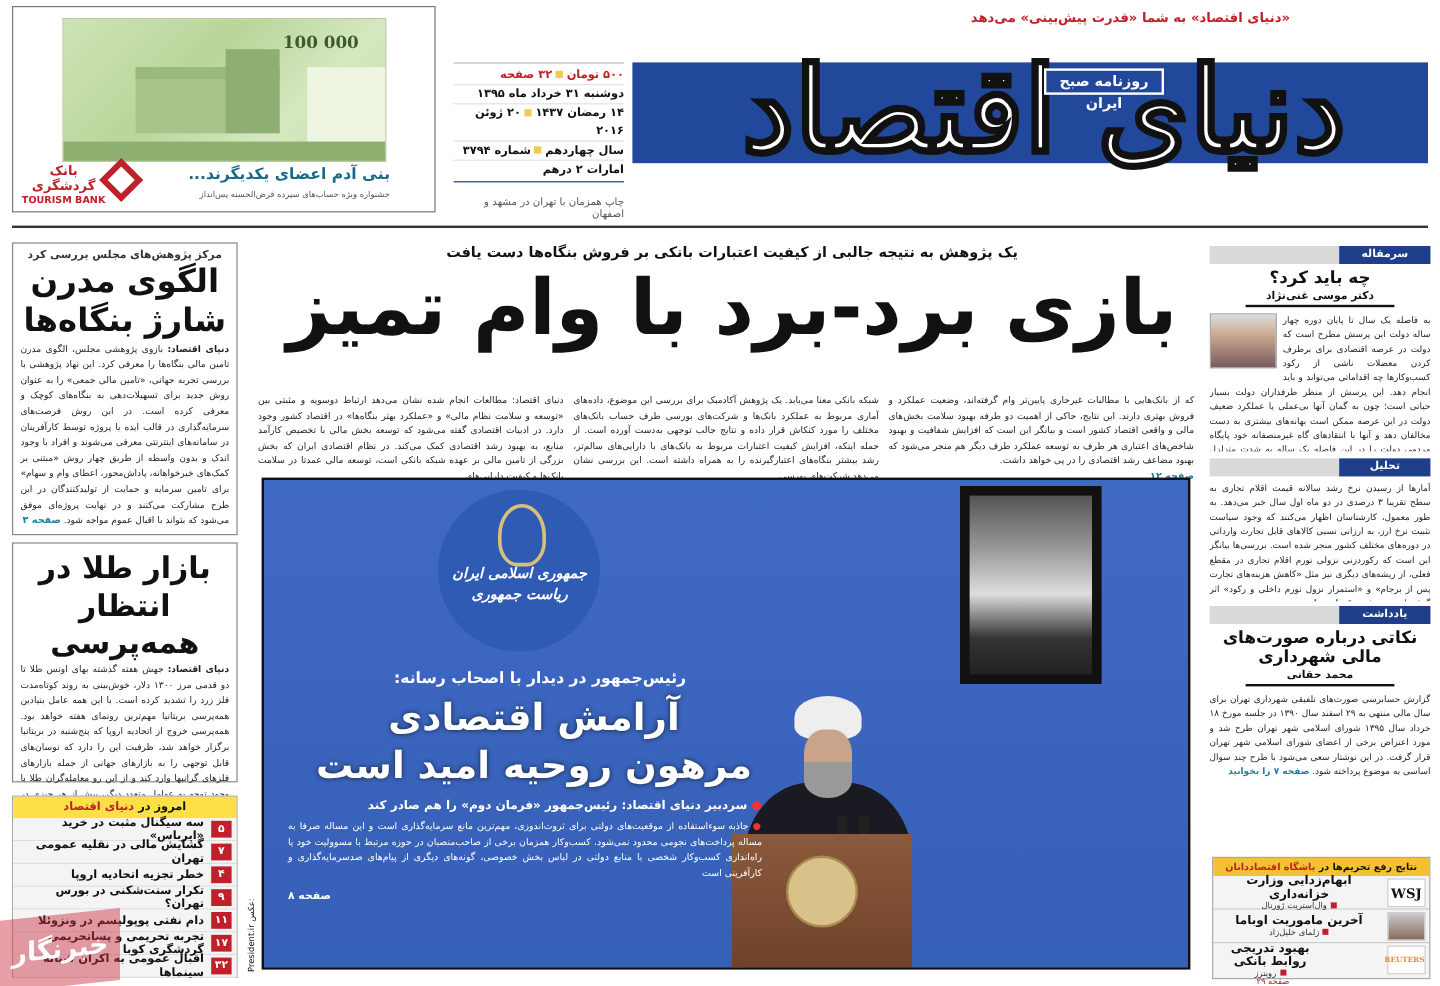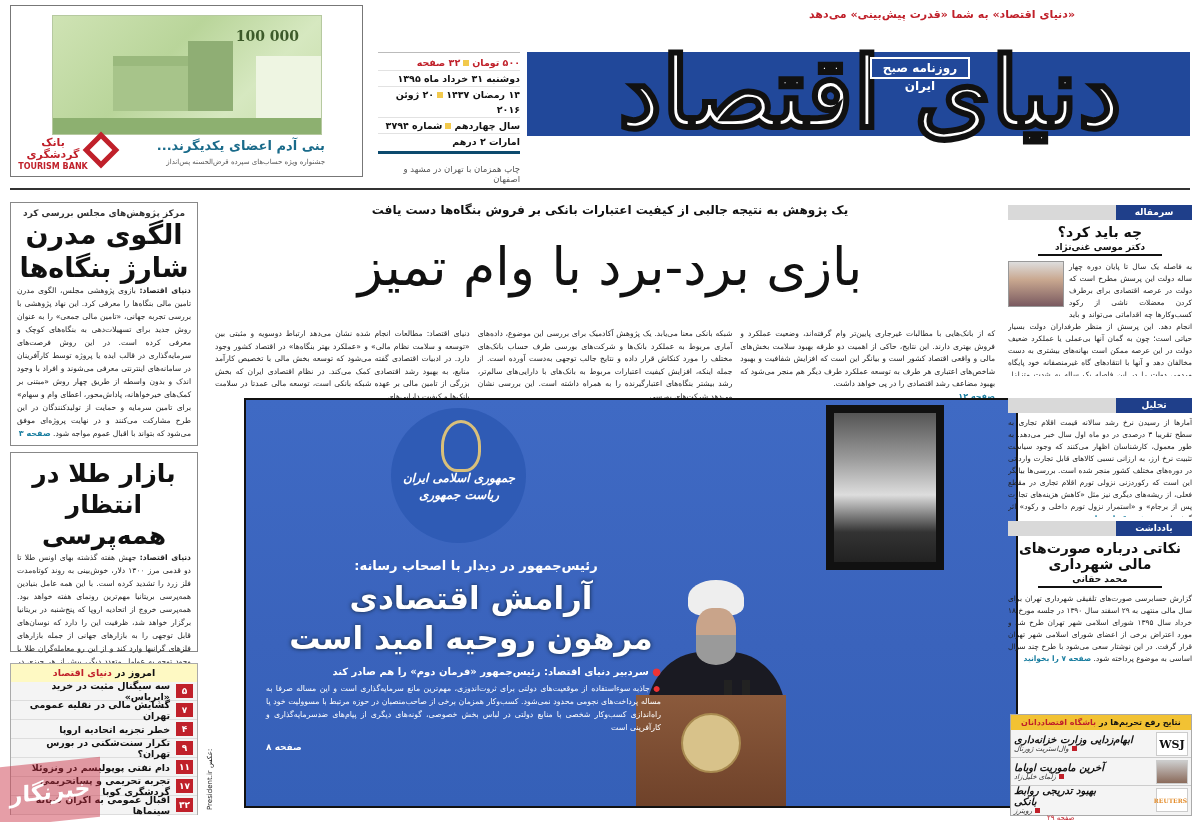--- a/index.html
+++ b/index.html
@@ -13,21 +13,21 @@
   .banknote .amount { position:absolute; right: 22px; top: 12px; font-family:"DejaVu Serif", serif; font-weight:bold; font-size: 14px; color:#3d5a2a; }
   .banknote .building { position:absolute; left: 60px; top: 40px; width: 120px; height: 55px; background: #a7c48a; border-top: 10px solid #9ab97d; }
   .banknote .tower { position:absolute; left: 135px; top: 25px; width: 45px; height: 70px; background:#8fae74; }
   .banknote .strip { position:absolute; left: 0; right: 0; bottom: 0; height: 16px; background: #8db070; }
   .banknote .blank { position:absolute; right: 0; top: 40px; width: 65px; height: 70px; background:#eef5e2; }
   .bank-logo { left: 88px; top: 137px; width: 26px; height: 26px; border: 5px solid #c0202a; transform: rotate(45deg); }
   .bank-name { left: 18px; top: 137px; width: 70px; font-size: 11px; font-weight: bold; color: #c0202a; text-align: center; line-height: 12px; }
   .ad-slogan { left: 120px; top: 138px; width: 205px; font-size: 13px; font-weight: bold; color: #1a6b8a; }
   .ad-sub { left: 120px; top: 158px; width: 205px; font-size: 7px; color: #555; }
 
-  .issue-info { left: 378px; top: 52px; width: 142px; font-size: 9.5px; font-weight: bold; line-height: 15px; border-top: 1px solid #bbb; border-bottom: 3px solid #0c4a6e; padding: 2px 0; }
+  .issue-info { left: 378px; top: 52px; width: 142px; font-size: 9.5px; font-weight: bold; line-height: 15px; border-top: 1px solid #bbb; border-bottom: 1px solid #0c4a6e; padding: 2px 0; }
   .issue-info .row { border-bottom: 1px solid #e2e2e2; }
   .issue-info .sq { display:inline-block; width:6px; height:6px; background:#f2c94c; margin: 0 3px; }
   .issue-info .red { color:#c0202a; }
   .print-note { left: 378px; top: 164px; width: 142px; font-size: 8.5px; color: #555; }
 
   .tagline { left: 620px; top: 8px; width: 455px; font-size: 11px; font-weight: bold; color: #c0202a; text-align: right; }
   .mast-band { left: 527px; top: 52px; width: 663px; height: 84px; background: #21489a; }
   .mast-title { left: 560px; top: 18px; width: 620px; height: 150px; font-family: "DejaVu Serif", serif; font-size: 98px; font-weight: bold; color: #fff; -webkit-text-stroke: 3px #111; text-align: center; line-height: 150px; letter-spacing: -2px; }
   .mast-badge { left: 870px; top: 57px; width: 100px; height: 22px; background: #21489a; border: 2px solid #fff; color: #fff; font-size: 12px; font-weight: bold; text-align: center; line-height: 18px; }
 
@@ -36,33 +36,33 @@
   
   .lcol { left: 10px; top: 202px; width: 188px; }
   .box { border: 1px solid #888; padding: 5px 6px; background: #fff; }
   .kicker { font-size: 9px; font-weight: bold; color: #333; text-align: center; }
   .head-xl { font-size: 27px; font-weight: 900; line-height: 33px; text-align: center; font-family: "DejaVu Sans", sans-serif; letter-spacing: -1px; }
   .body-sm { font-size: 7.6px; line-height: 13px; text-align: justify; color: #222; }
   .body-sm b { font-weight: bold; }
   .page-ref { font-size: 8px; color: #1a7ea0; font-weight: bold; }
 
   .today-box { left: 10px; top: 663px; width: 188px; height: 152px; border: 1px solid #aaa; background: #fff; }
-  .today-head { height: 18px; background: #fef9c3; font-size: 9.5px; font-weight: bold; text-align: center; line-height: 18px; color:#111; }
+  .today-head { height: 18px; background: #fde047; font-size: 9.5px; font-weight: bold; text-align: center; line-height: 18px; color:#111; }
   .today-head .red { color: #c0202a; }
   .today-item { height: 19px; border-bottom: 1px solid #ddd; display: flex; flex-direction: row; align-items: center; padding: 0 4px; font-size: 9.5px; font-weight: bold; background:#f4f4f4; }
   .today-item .num { width: 17px; height: 14px; background: #c0202a; color: #fff; font-size: 9px; text-align: center; line-height: 14px; margin-left: 6px; flex-shrink: 0; }
   .watermark { left: 0; top: 762px; width: 100px; height: 60px; background: rgba(200,40,60,0.45); color: #fff; font-size: 22px; font-weight: bold; text-align: center; line-height: 60px; transform: skewY(-6deg); }
 
   
   .kicker-main { left: 220px; top: 203px; width: 780px; font-size: 12px; font-weight: bold; text-align: center; }
-  .headline-main { left: 220px; top: 222px; width: 780px; font-size: 52px; font-weight: 400; text-align: center; line-height: 90px; letter-spacing: -2px; }
+  .headline-main { left: 220px; top: 212px; width: 780px; font-size: 64px; font-weight: 700; text-align: center; line-height: 90px; letter-spacing: -2px; }
   .lead-cols { left: 215px; top: 328px; width: 780px; height: 64px; display: flex; flex-direction: row-reverse; gap: 8px; }
   .lead-cols .col { flex: 1; font-size: 7.6px; line-height: 12.5px; text-align: justify; color: #222; }
 
-  .photo { left: 218px; top: 398px; width: 774px; height: 410px; background: linear-gradient(180deg,#3f6ac4 0%, #3a63bc 60%, #3560b8 100%); border: 2px solid #111; overflow: hidden; margin-left: 26px; }
+  .photo { left: 218px; top: 398px; width: 774px; height: 410px; background: linear-gradient(180deg,#3f6ac4 0%, #3a63bc 60%, #3560b8 100%); border: 2px solid #111; overflow: hidden; }
   .emblem-circle { position:absolute; left: 145px; top: 8px; width: 135px; height: 135px; border-radius: 50%; background: #2f5bb5; }
   .emblem-glyph { position:absolute; left: 195px; top: 20px; width: 40px; height: 52px; border: 3px solid #d9c07a; border-radius: 50% 50% 40% 40%; }
   .emblem-text { position:absolute; left: 148px; top: 70px; width: 130px; font-size: 12px; font-weight: bold; color: #fff; text-align: center; line-height: 17px; font-family: "DejaVu Serif", serif; font-style: italic; }
   .portrait-frame { position:absolute; left: 580px; top: 5px; width: 118px; height: 165px; background: #111; padding: 8px; }
   .portrait-frame .inner { width: 100%; height: 100%; background: linear-gradient(180deg,#555 0%,#999 30%,#ddd 55%,#333 80%,#222 100%); }
   .speaker { position:absolute; left: 420px; top: 180px; width: 100px; height: 230px; }
   .speaker .turban { position:absolute; left: 22px; top: 0; width: 56px; height: 36px; background:#eee; border-radius: 50% 50% 30% 30%; }
   .speaker .face { position:absolute; left: 30px; top: 28px; width: 40px; height: 50px; background:#c9a48a; border-radius: 40%; }
   .speaker .beard { position:absolute; left: 30px; top: 55px; width: 40px; height: 30px; background:#9a9a9a; border-radius: 0 0 50% 50%; }
   .speaker .robe { position:absolute; left: -20px; top: 72px; width: 140px; height: 160px; background: #1a1a22; border-radius: 40% 40% 0 0; }
@@ -86,21 +86,21 @@
   .r-author { font-size: 9px; font-weight: bold; text-align: center; border-bottom: 2px solid #111; margin: 0 30px 5px; padding-bottom: 2px; }
   .r-body { font-size: 7.4px; line-height: 12px; text-align: justify; color: #222; }
   .author-photo { float: left; width: 56px; height: 46px; margin: 0 5px 3px 0; background: linear-gradient(180deg,#ddd 0%,#c9a890 40%,#7a5a60 100%); border:1px solid #999; }
   .r-more { font-size: 7.5px; color: #1a7ea0; font-weight: bold; }
 
   .sanction-box { left: 1010px; top: 714px; width: 182px; height: 102px; border: 1px solid #aaa; background: #f4f4f4; }
   .sanction-head { height: 15px; background: #f2c233; font-size: 8px; font-weight: bold; text-align: center; line-height: 15px; }
   .sanction-head .red { color:#c0202a; }
   .s-item { height: 28px; border-bottom: 1px solid #ccc; display: flex; flex-direction: row; align-items: center; padding: 0 3px; }
   .s-logo { width: 32px; height: 24px; margin-left: 5px; flex-shrink: 0; font-family: "DejaVu Serif", serif; font-weight: bold; font-size: 11px; text-align: center; line-height: 24px; background: #fff; border:1px solid #ccc; }
-  .s-text { flex: 1; text-align: left; font-style: italic; }
+  .s-text { flex: 1; text-align: center; }
   .s-title { font-size: 10px; font-weight: bold; }
   .s-src { font-size: 7px; color: #333; }
   .s-src .sq { display:inline-block; width:5px; height:5px; background:#c0202a; margin-left: 3px; }
   .s-page { font-size: 7px; color: #c0202a; padding: 0 4px; margin-left: 32px; }
 </style>
 </head>
 <body>
 
 <div class="abs ad-box">
 </div>
@@ -236,21 +236,21 @@
       </div>
     <div class="r-head">چه باید کرد؟</div>
     <div class="r-author">دکتر موسی غنی‌نژاد</div>
     <div class="r-body" style="height:115px; overflow:hidden;">
       <div class="author-photo"></div>
       <span>به فاصله یک سال تا پایان دوره چهار ساله دولت این پرسش مطرح است که دولت در عرصه اقتصادی برای برطرف کردن معضلات ناشی از رکود کسب‌وکارها چه اقداماتی می‌تواند و باید انجام دهد. این پرسش از منظر طرفداران دولت بسیار حیاتی است؛ چون به گمان آنها بی‌عملی یا عملکرد ضعیف دولت در این عرصه ممکن است بهانه‌های بیشتری به دست مخالفان دهد و آنها با انتقادهای گاه غیرمنصفانه خود پایگاه مردمی دولت را در این فاصله یک ساله به شدت متزلزل کنند.</span>
       
     </div>
   </div>
 
-  <div style="margin-top:22px;">
+  <div style="margin-top:6px;">
     <div class="sect-bar">
         <span class="label">تحلیل</span>
       </div>
     <div class="r-body" style="height:100px; overflow:hidden;">
       <span>آمارها از رسیدن نرخ رشد سالانه قیمت اقلام تجاری به سطح تقریبا ۳ درصدی در دو ماه اول سال خبر می‌دهد. به طور معمول، کارشناسان اظهار می‌کنند که وجود سیاست تثبیت نرخ ارز، به ارزانی نسبی کالاهای قابل تجارت وارداتی در دوره‌های مختلف کشور منجر شده است. بررسی‌ها بیانگر این است که رکوردزنی نزولی تورم اقلام تجاری در مقطع فعلی، از ریشه‌های دیگری نیز مثل «کاهش هزینه‌های تجارت پس از برجام» و «استمرار نزول تورم داخلی و رکود» اثر گرفته است.</span>
       <span class="r-more">صفحه ۶ را بخوانید</span>
     </div>
   </div>
 
   <div style="margin-top:4px;">

